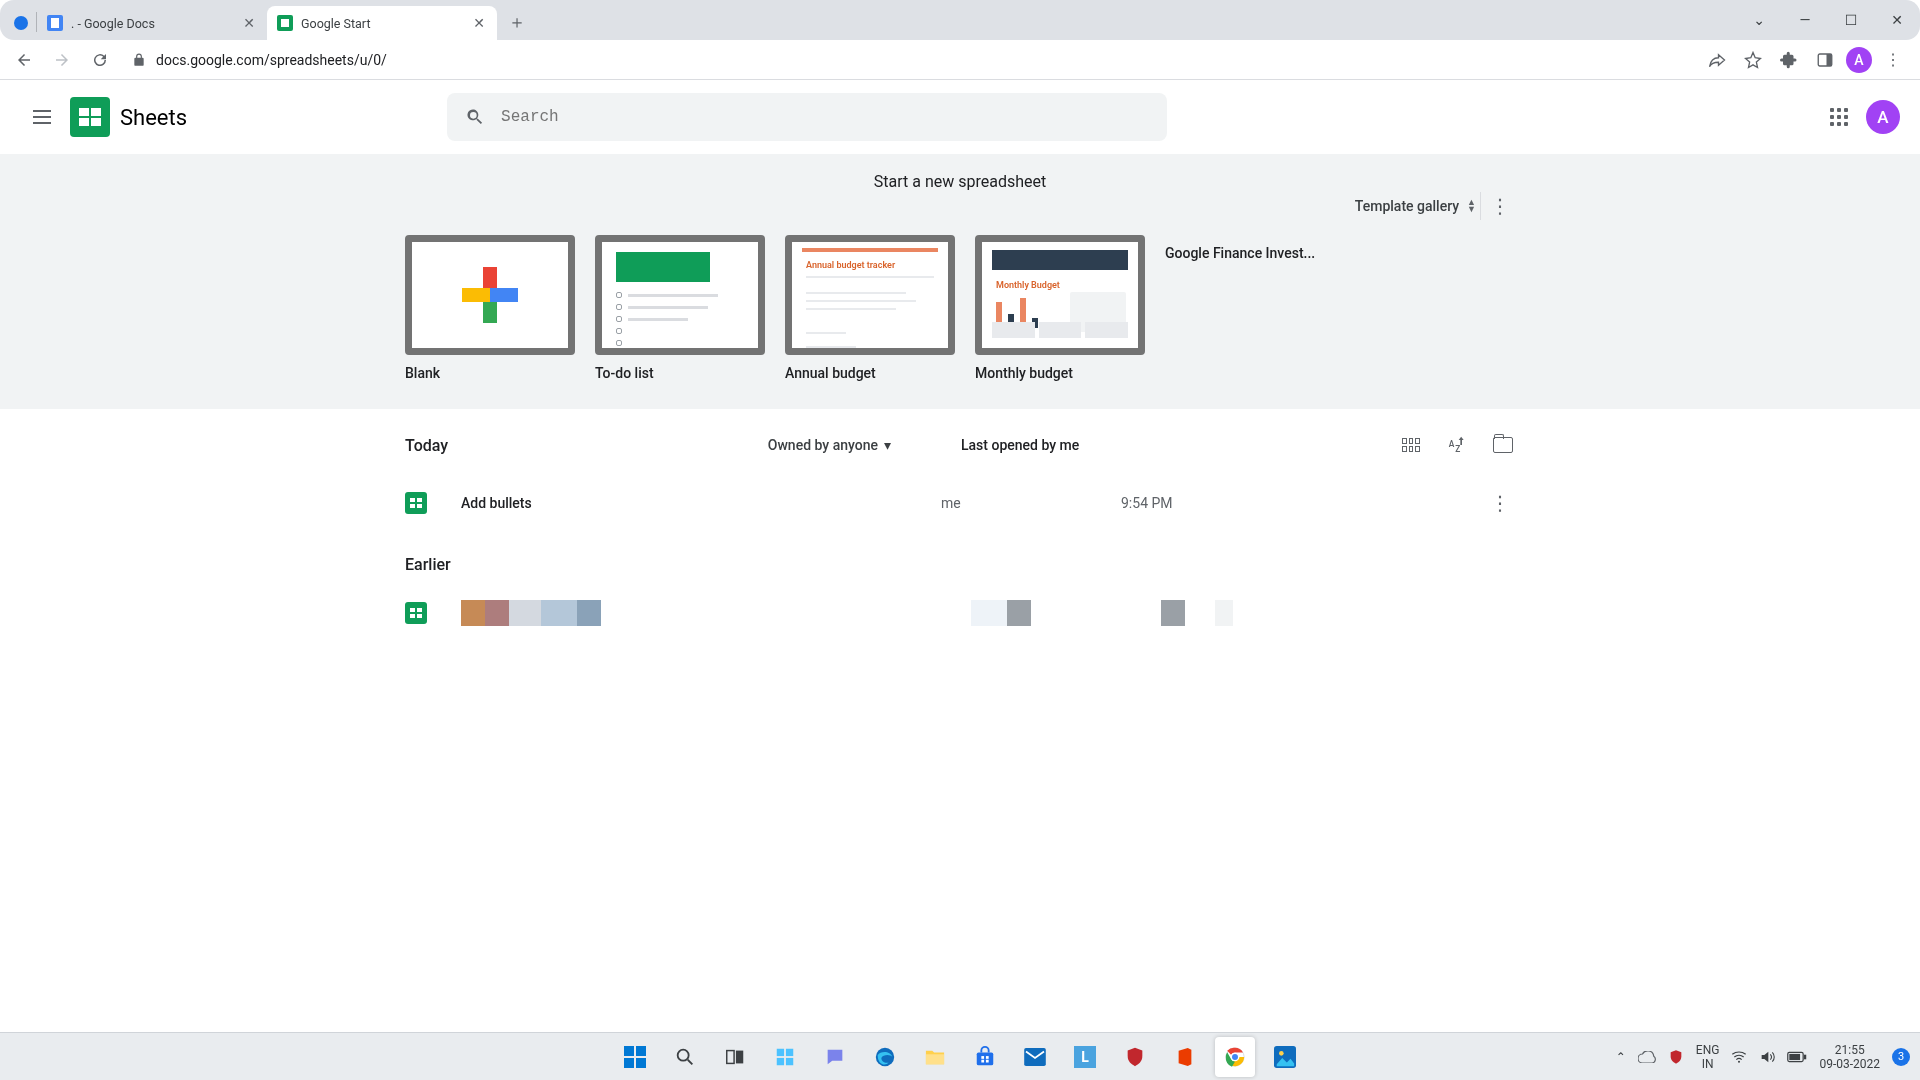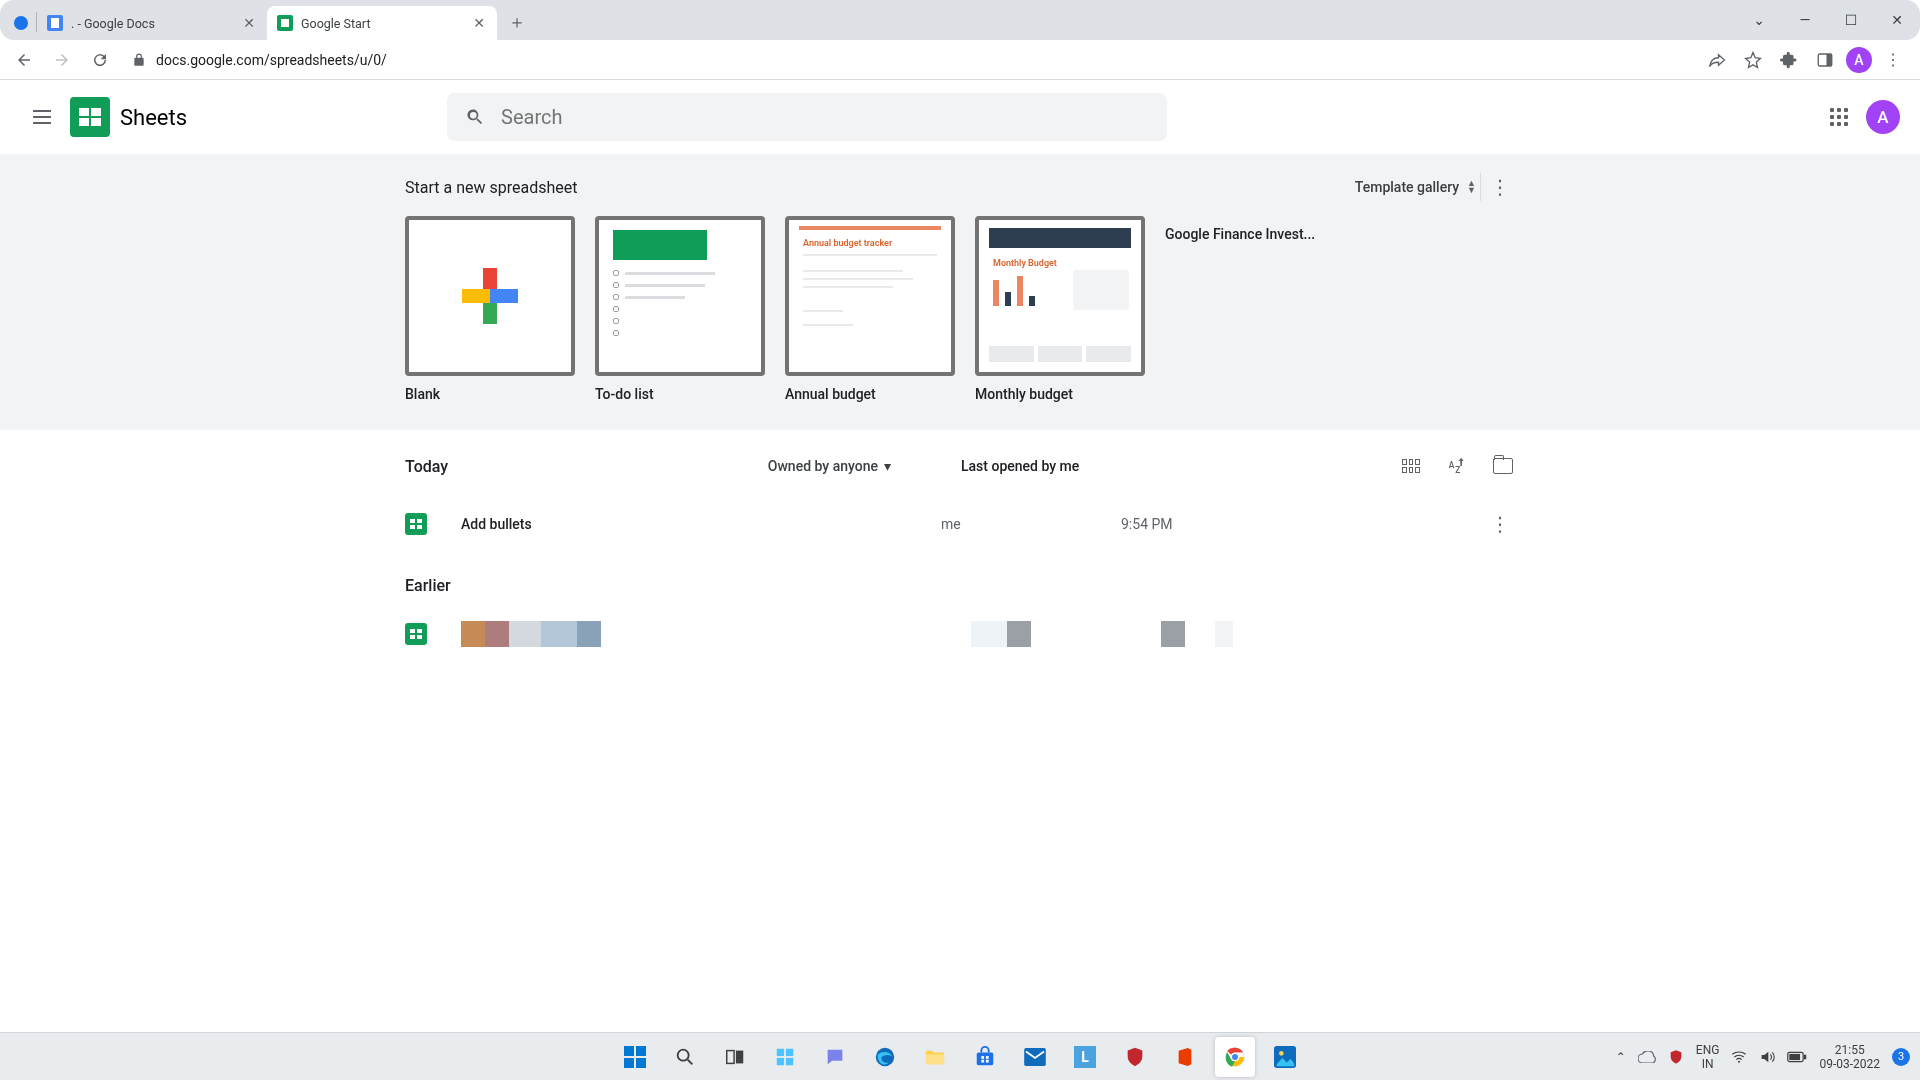--- a/index.html
+++ b/index.html
@@ -33,40 +33,40 @@
   .menu-btn { width: 44px; height: 44px; display: flex; align-items: center; justify-content: center; color: #5f6368; }
   .hamburger { width: 18px; height: 14px; display: flex; flex-direction: column; justify-content: space-between; }
   .hamburger span { height: 2px; background: #5f6368; }
   .app-logo { width: 40px; height: 40px; background: #0f9d58; border-radius: 4px; margin-left: 6px; display: flex; align-items: center; justify-content: center; }
   .app-logo-grid { width: 22px; height: 18px; display: grid; grid-template-columns: 1fr 1fr; grid-template-rows: 1fr 1fr; gap: 2px; }
   .app-logo-grid span { background: #fff; }
   .app-name { font-size: 22px; color: #000000; margin-left: 10px; }
   .search-wrap { margin-left: 260px; }
   .search-box { width: 720px; height: 48px; background: #f1f3f4; border-radius: 8px; display: flex; align-items: center; padding: 0 18px; gap: 16px; }
   .search-box .sicon { color: #5f6368; }
-  .search-box input { border: none; background: transparent; font-size: 20px; color: #6d28d9; outline: none; flex: 1; }
+  .search-box input { border: none; background: transparent; font-size: 16px; color: #6d28d9; outline: none; flex: 1; font-family: Liberation Mono, monospace; }
   .header-right { margin-left: auto; display: flex; align-items: center; gap: 18px; }
   .apps-dots { width: 18px; height: 18px; display: grid; grid-template-columns: repeat(3,4px); grid-template-rows: repeat(3,4px); gap: 3px; }
   .apps-dots span { background: #5f6368; border-radius: 1px; }
   .avatar-lg { width: 34px; height: 34px; border-radius: 50%; background: #a142f4; color: #fff; display: flex; align-items: center; justify-content: center; font-size: 17px; font-weight: 500; }
 
   
   .templates { background: #f1f3f4; padding: 18px 0 28px 0; }
   .content-width { width: 1110px; margin: 0 auto; }
-  .templates-head { display: flex; align-items: center; margin-bottom: 14px; }
+  .templates-head { display: flex; align-items: center; margin-bottom: 14px; flex-direction: column; }
   .templates-head h2 { font-size: 16px; font-weight: 400; color: #202124; }
   .tmpl-right { margin-left: auto; display: flex; align-items: center; gap: 4px; }
   .gallery-btn { display: flex; align-items: center; gap: 8px; font-size: 14px; color: #3c4043; font-weight: 500; }
   .unfold-icon { display: flex; flex-direction: column; font-size: 9px; line-height: 7px; color: #5f6368; }
   .more-btn { width: 30px; height: 30px; display: flex; align-items: center; justify-content: center; color: #5f6368; font-size: 20px; }
   .vsep { width: 1px; height: 28px; background: #dadce0; }
 
   .template-row { display: flex; gap: 20px; }
   .template-card { width: 170px; }
-  .template-thumb { width: 170px; height: 160px; background: #fff; border: 4px solid #737373; border-radius: 4px; overflow: hidden; position: relative; }
+  .template-thumb { width: 170px; height: 120px; background: #fff; border: 7px solid #737373; border-radius: 4px; overflow: hidden; position: relative; }
   .template-label { font-size: 14px; color: #202124; margin-top: 10px; font-weight: 500; white-space: nowrap; overflow: hidden; text-overflow: ellipsis; }
 
   
   .plus-google { position: absolute; top: 50%; left: 50%; transform: translate(-50%,-50%); width: 56px; height: 56px; }
   .plus-h { position: absolute; top: 50%; transform: translateY(-50%); width: 56px; height: 14px; }
   .plus-h .l { position: absolute; left: 0; width: 28px; height: 14px; background: #fbbc04; }
   .plus-h .r { position: absolute; right: 0; width: 28px; height: 14px; background: #4285f4; }
   .plus-v { position: absolute; left: 50%; transform: translateX(-50%); width: 14px; height: 56px; }
   .plus-v .t { position: absolute; top: 0; width: 14px; height: 28px; background: #ea4335; }
   .plus-v .b { position: absolute; bottom: 0; width: 14px; height: 28px; background: #34a853; }

